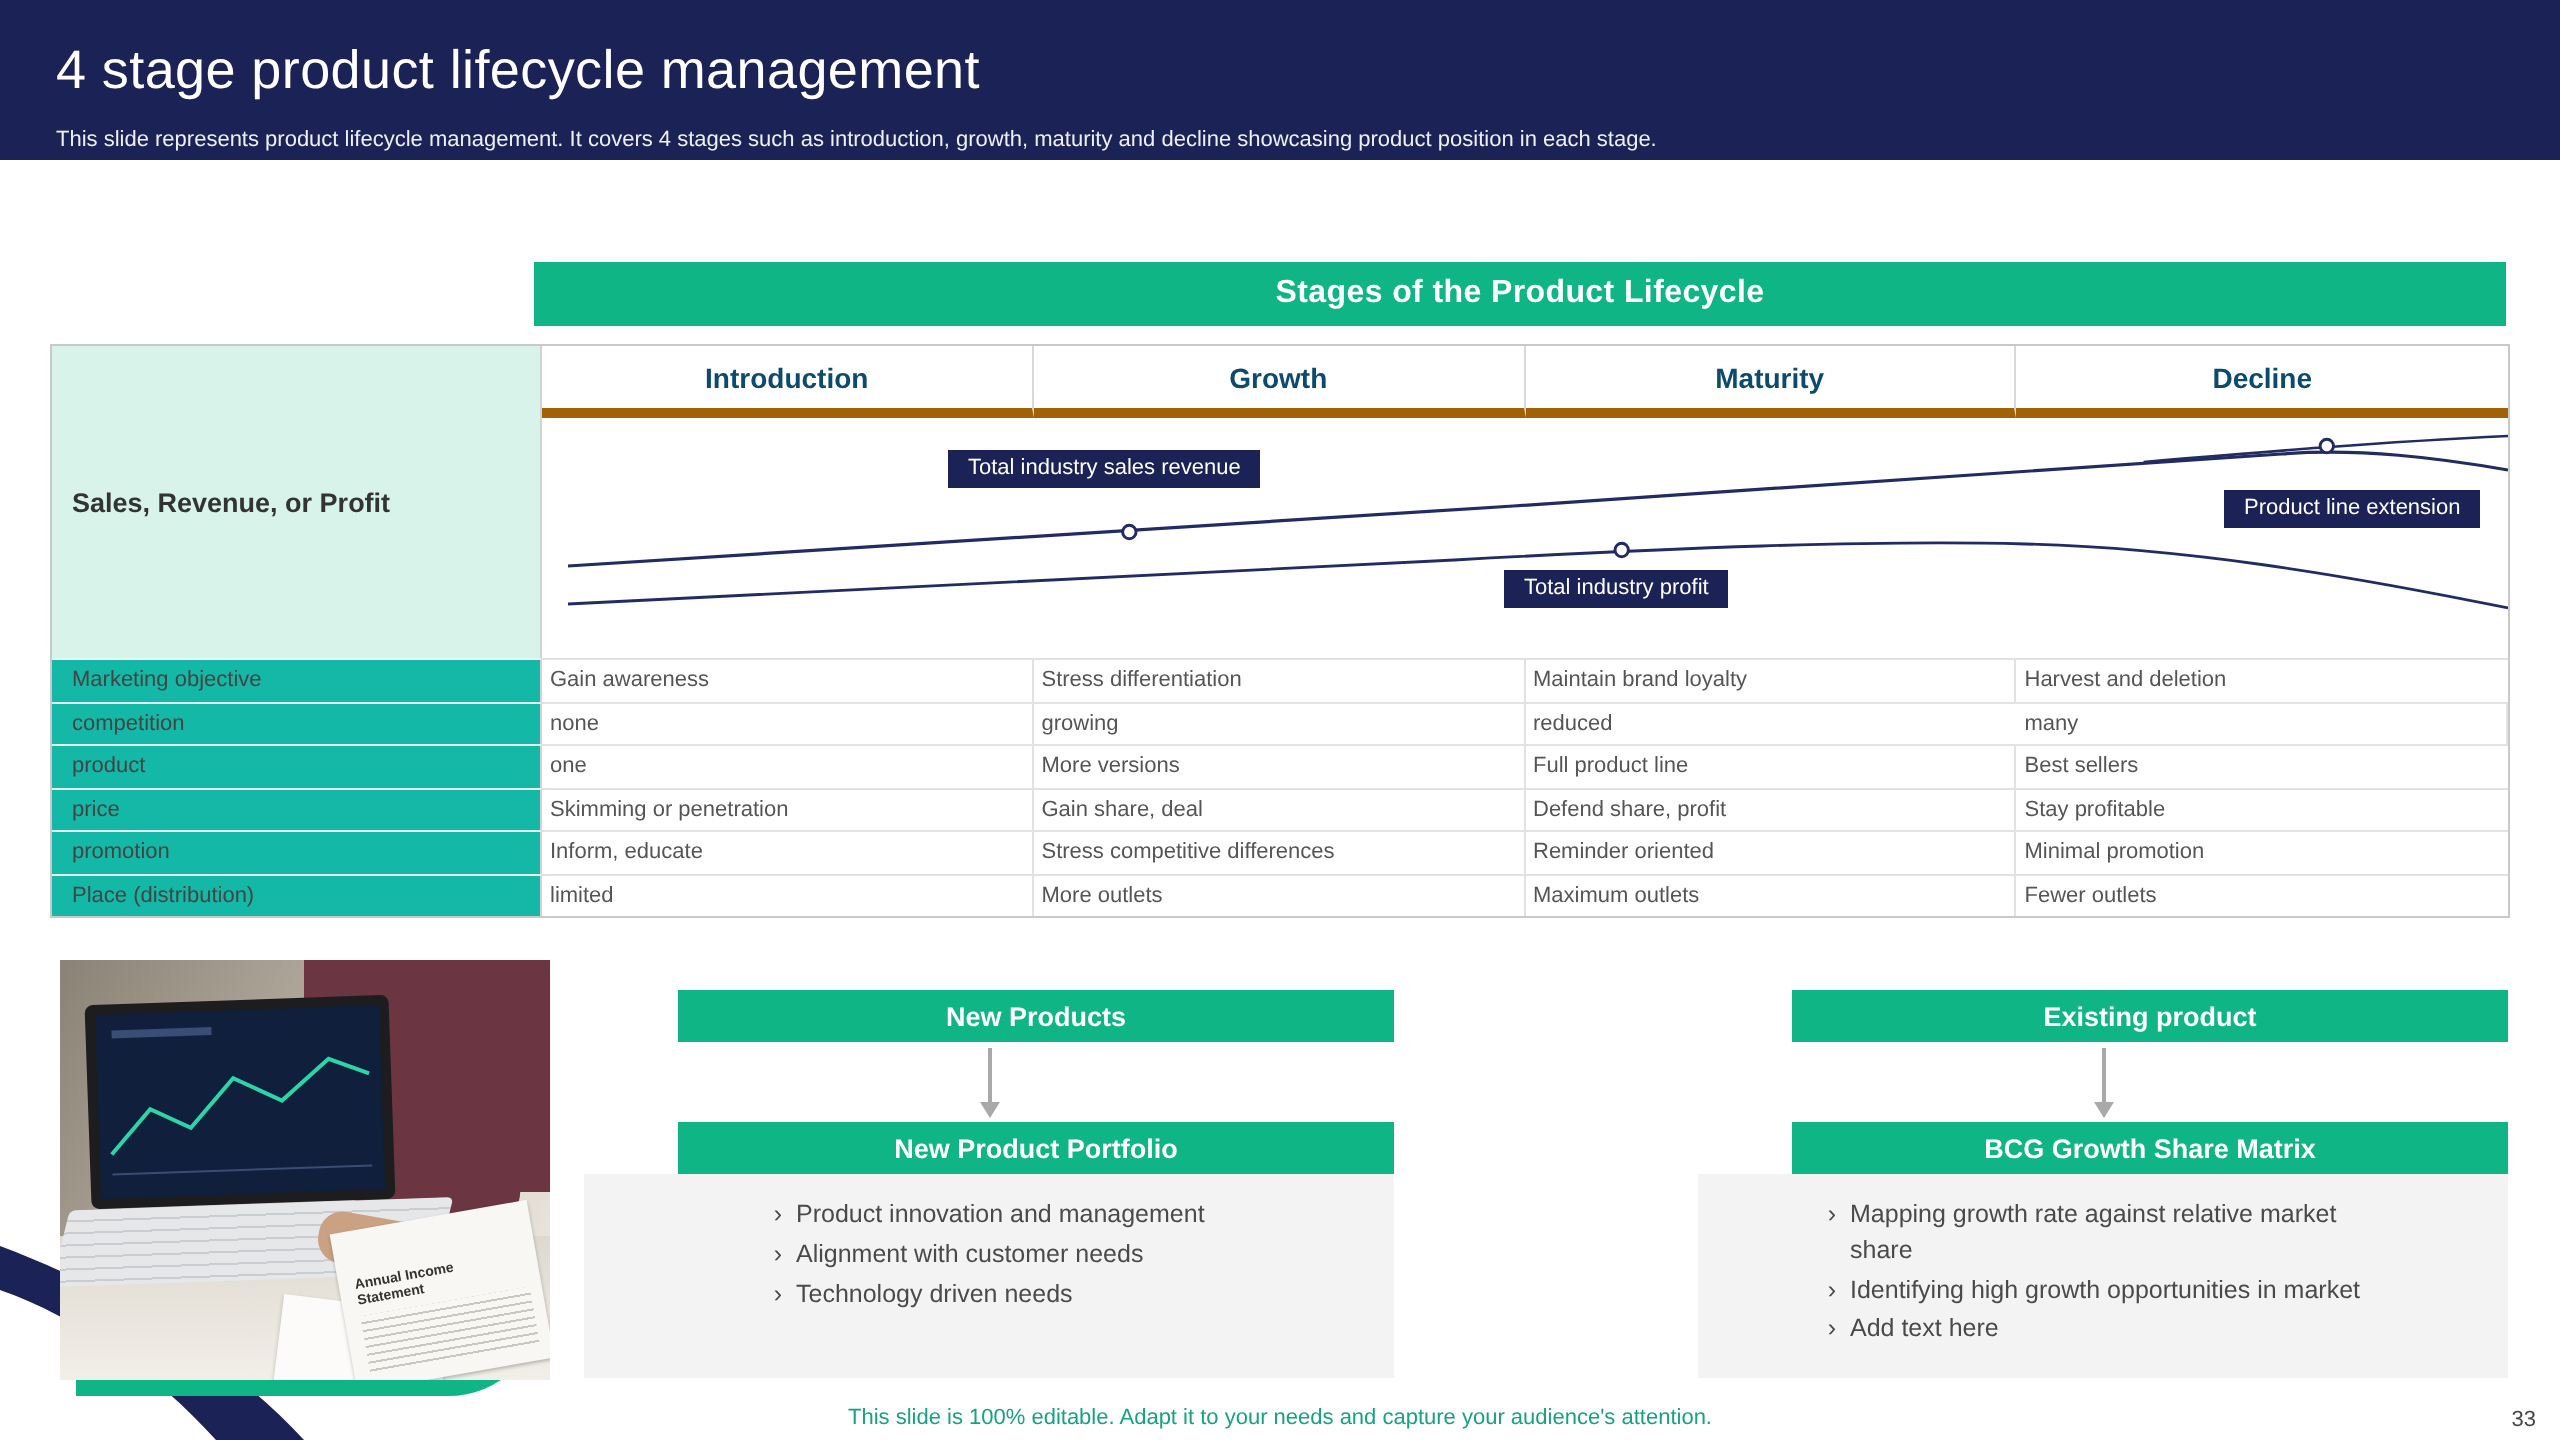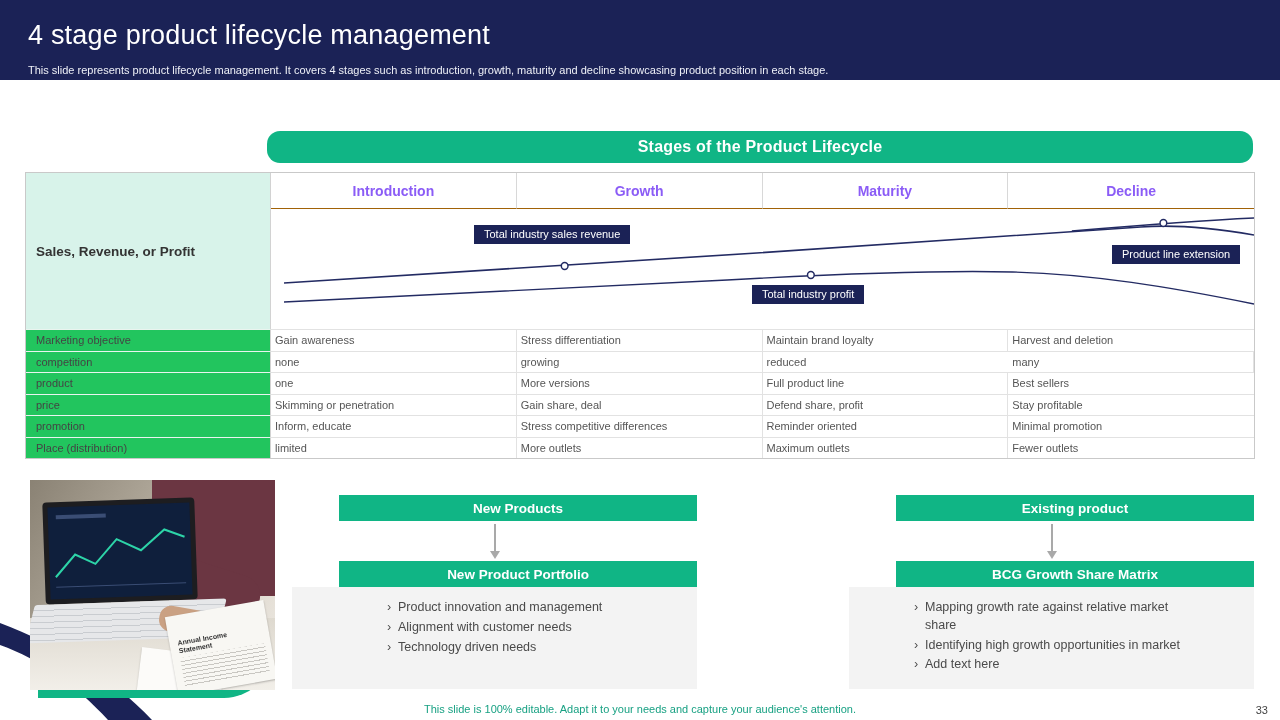--- a/index.html
+++ b/index.html
@@ -6,34 +6,34 @@
   html,body { background:#9a9a9a; }
   body { font-family:"Liberation Sans", sans-serif; }
   .slide { position:relative; width:1280px; height:720px; background:#fff; overflow:hidden; margin:0 auto; }
 
   
   .header { position:absolute; left:0; top:0; width:100%; height:80px; background:#1b2256; color:#fff; padding:20px 28px 0 28px; }
   .title { font-size:27px; font-weight:500; letter-spacing:.2px; }
   .subtitle { margin-top:13px; font-size:11px; color:#eef0f7; }
 
   
-  .banner-main { position:absolute; left:267px; top:131px; width:986px; height:32px; background:#10b585; color:#fff; font-weight:bold; font-size:16px; display:flex; align-items:center; justify-content:center; letter-spacing:.2px;border-radius:13px; }
+  .banner-main { position:absolute; left:267px; top:131px; width:986px; height:32px; background:#10b585; color:#fff; font-weight:bold; font-size:16px; display:flex; align-items:center; justify-content:center; letter-spacing:.2px; }
 
   
   .plc-table { position:absolute; left:25px; top:172px; width:1230px; display:grid; grid-template-columns:245px repeat(4,1fr); grid-template-rows:36px 120px repeat(6,21.5px); border:1px solid #c9c9c9; background:#fff; }
   .t-corner { grid-column:1; grid-row:1/3; background:#d8f3ea; display:flex; align-items:center; padding-left:10px; font-size:13.5px; font-weight:bold; color:#333; border-right:1px solid #d2d2d2; }
-  .t-colhead { display:flex; align-items:center; justify-content:center; font-size:14px; font-weight:bold; color:#8b5cf6; border-right:1px solid #d8d8d8; border-bottom:1px solid #a16207; background:#fff; }
+  .t-colhead { display:flex; align-items:center; justify-content:center; font-size:14px; font-weight:bold; color:#0c4a6e; border-right:1px solid #d8d8d8; border-bottom:5px solid #a16207; background:#fff; }
   .t-colhead.last { border-right:none; }
   .t-chart { grid-column:2/6; grid-row:2; position:relative; overflow:hidden;margin-left:13px; }
   .t-chart svg.curves { position:absolute; left:0; top:0; width:100%; height:100%; }
   .c-label { position:absolute; background:#1b2256; color:#fff; font-size:11px; padding:3px 10px 4px; white-space:nowrap; }
   .c-label.rev { left:190px; top:16px; }
   .c-label.prof { left:468px; top:76px; }
   .c-label.ext { left:828px; top:36px; }
-  .t-rlabel { background:#22c55e; font-size:11px; color:#444; display:flex; align-items:center; padding-left:10px; border-right:1px solid #d2d2d2; border-top:1px solid #eaf4ef; }
+  .t-rlabel { background:#14b8a6; font-size:11px; color:#444; display:flex; align-items:center; padding-left:10px; border-right:1px solid #d2d2d2; border-top:1px solid #eaf4ef; }
   .t-val { font-size:11px; color:#555; display:flex; align-items:center; padding-left:4px; border-right:1px solid #e2e2e2; border-top:1px solid #e2e2e2; background:#fff; }
   .t-val.last { border-right:none; }
 
   
   .flow { position:absolute; top:495px; width:405px; }
   .flow-left { left:292px; }
   .flow-right { left:849px; }
   .fbanner { height:26px; background:#10b585; color:#fff; font-weight:bold; font-size:13.5px; display:flex; align-items:center; justify-content:center;margin-left:47px; }
   .arrowwrap { height:40px; display:flex; flex-direction:column; align-items:center; justify-content:center; }
   .arrow-line { width:2px; height:27px; background:#a9a9a9; }

